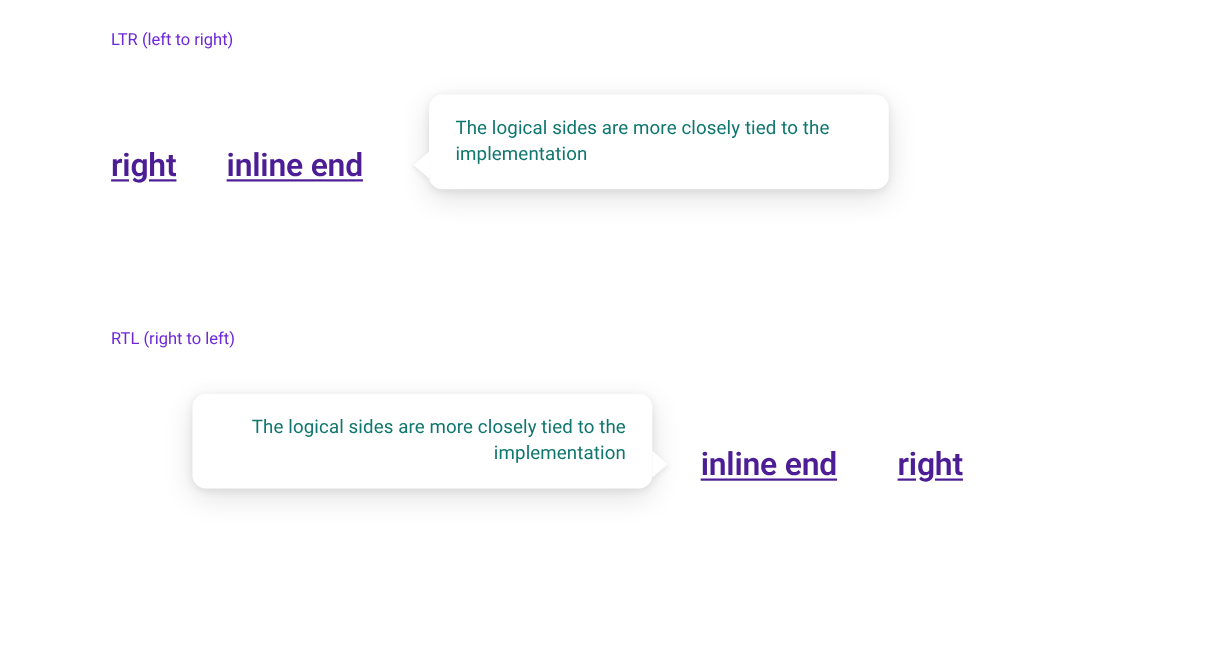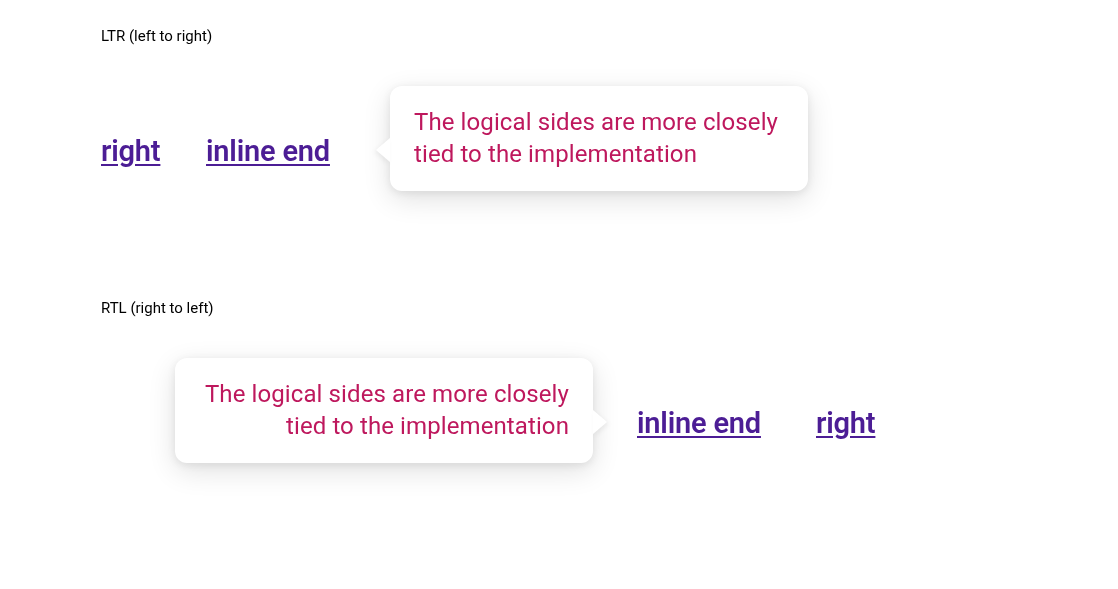--- a/index.html
+++ b/index.html
@@ -10,41 +10,41 @@
     -webkit-font-smoothing: antialiased;
   }
   .canvas {
     position: relative;
     width: 1118px;
     height: 589px;
   }
   .section-label {
     position: absolute;
     font-size: 15px;
-    color: #000000;
+    color: #6d28d9;
     font-weight: 400;
   }
   .link {
     position: absolute;
     font-size: 29px;
     font-weight: 600;
     color: #4c1d95;
     text-decoration: underline;
     text-underline-offset: 3px;
     white-space: nowrap;
     letter-spacing: -0.2px;
   }
   .popover {
     position: absolute;
     background: #ffffff;
     border-radius: 12px;
     box-shadow: 0 8px 28px rgba(0,0,0,0.12), 0 2px 8px rgba(0,0,0,0.08);
-    font-size: 24px;
+    font-size: 17px;
     line-height: 1.35;
-    color: #be185d;
+    color: #0f766e;
     padding: 20px 24px;
     box-sizing: border-box;
     font-weight: 400;
     letter-spacing: 0.1px;
   }
   .popover.right-align { text-align: right; }
   .tip {
     position: absolute;
     width: 0;
     height: 0;

